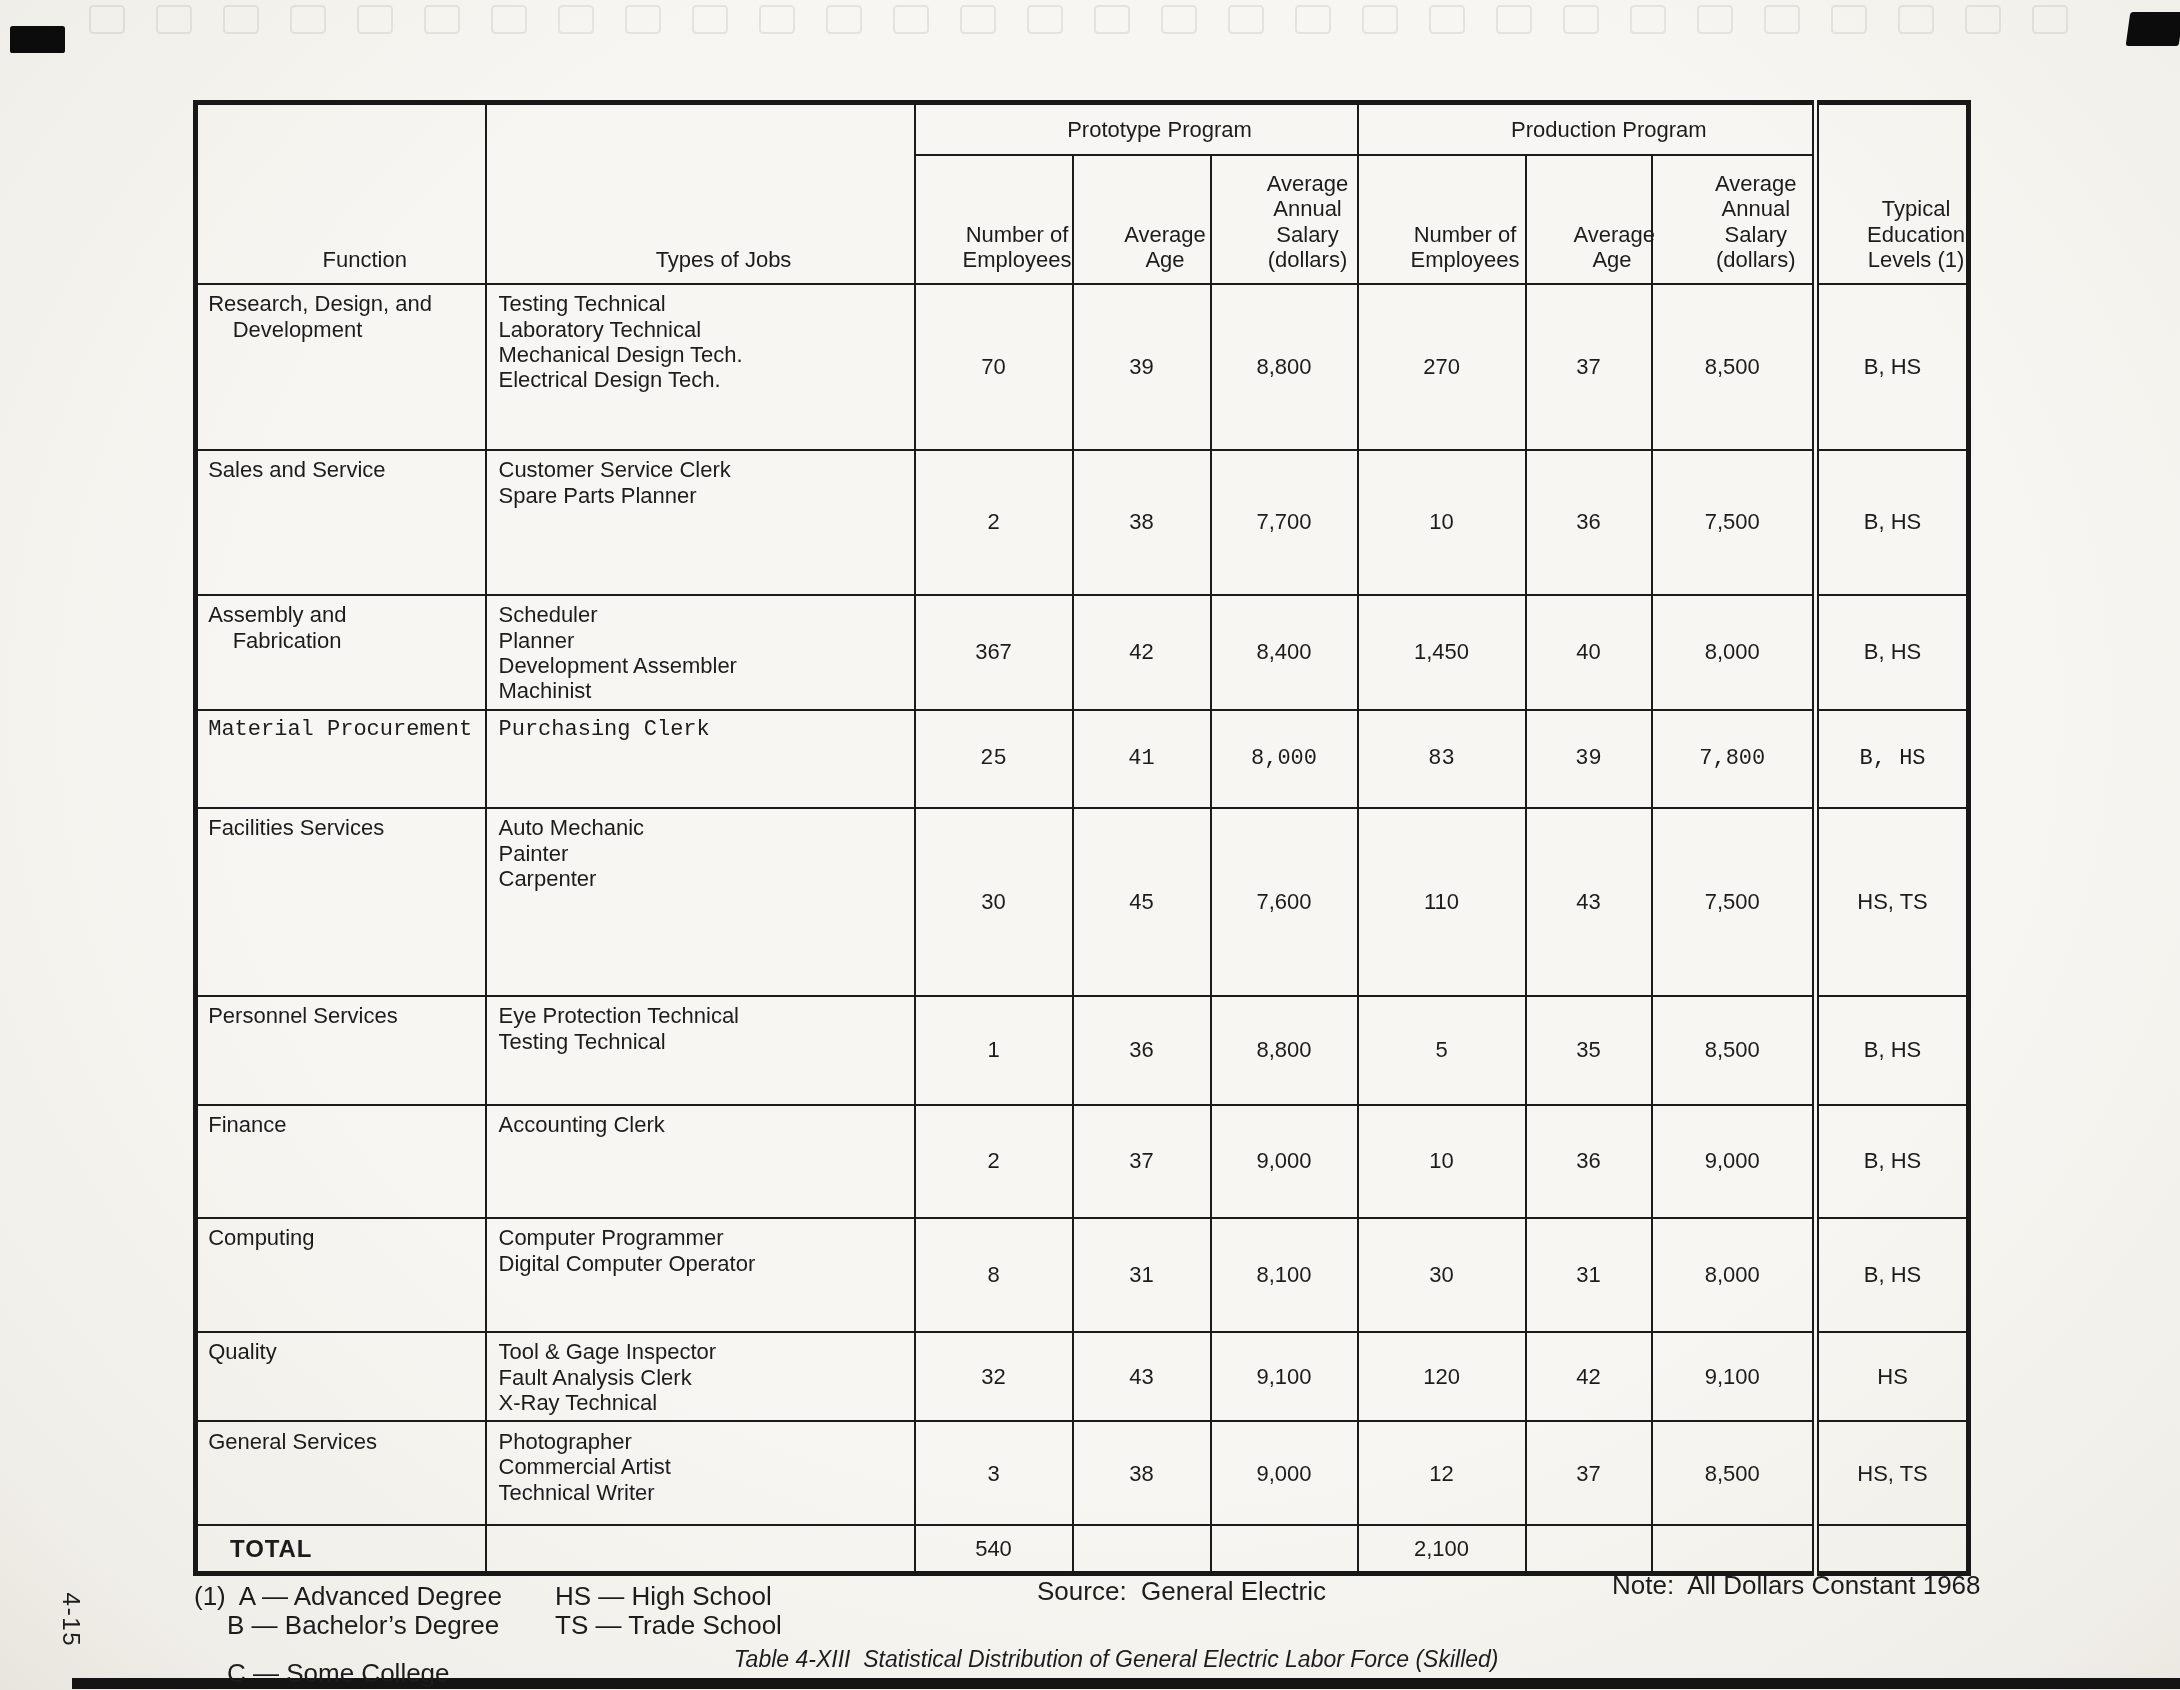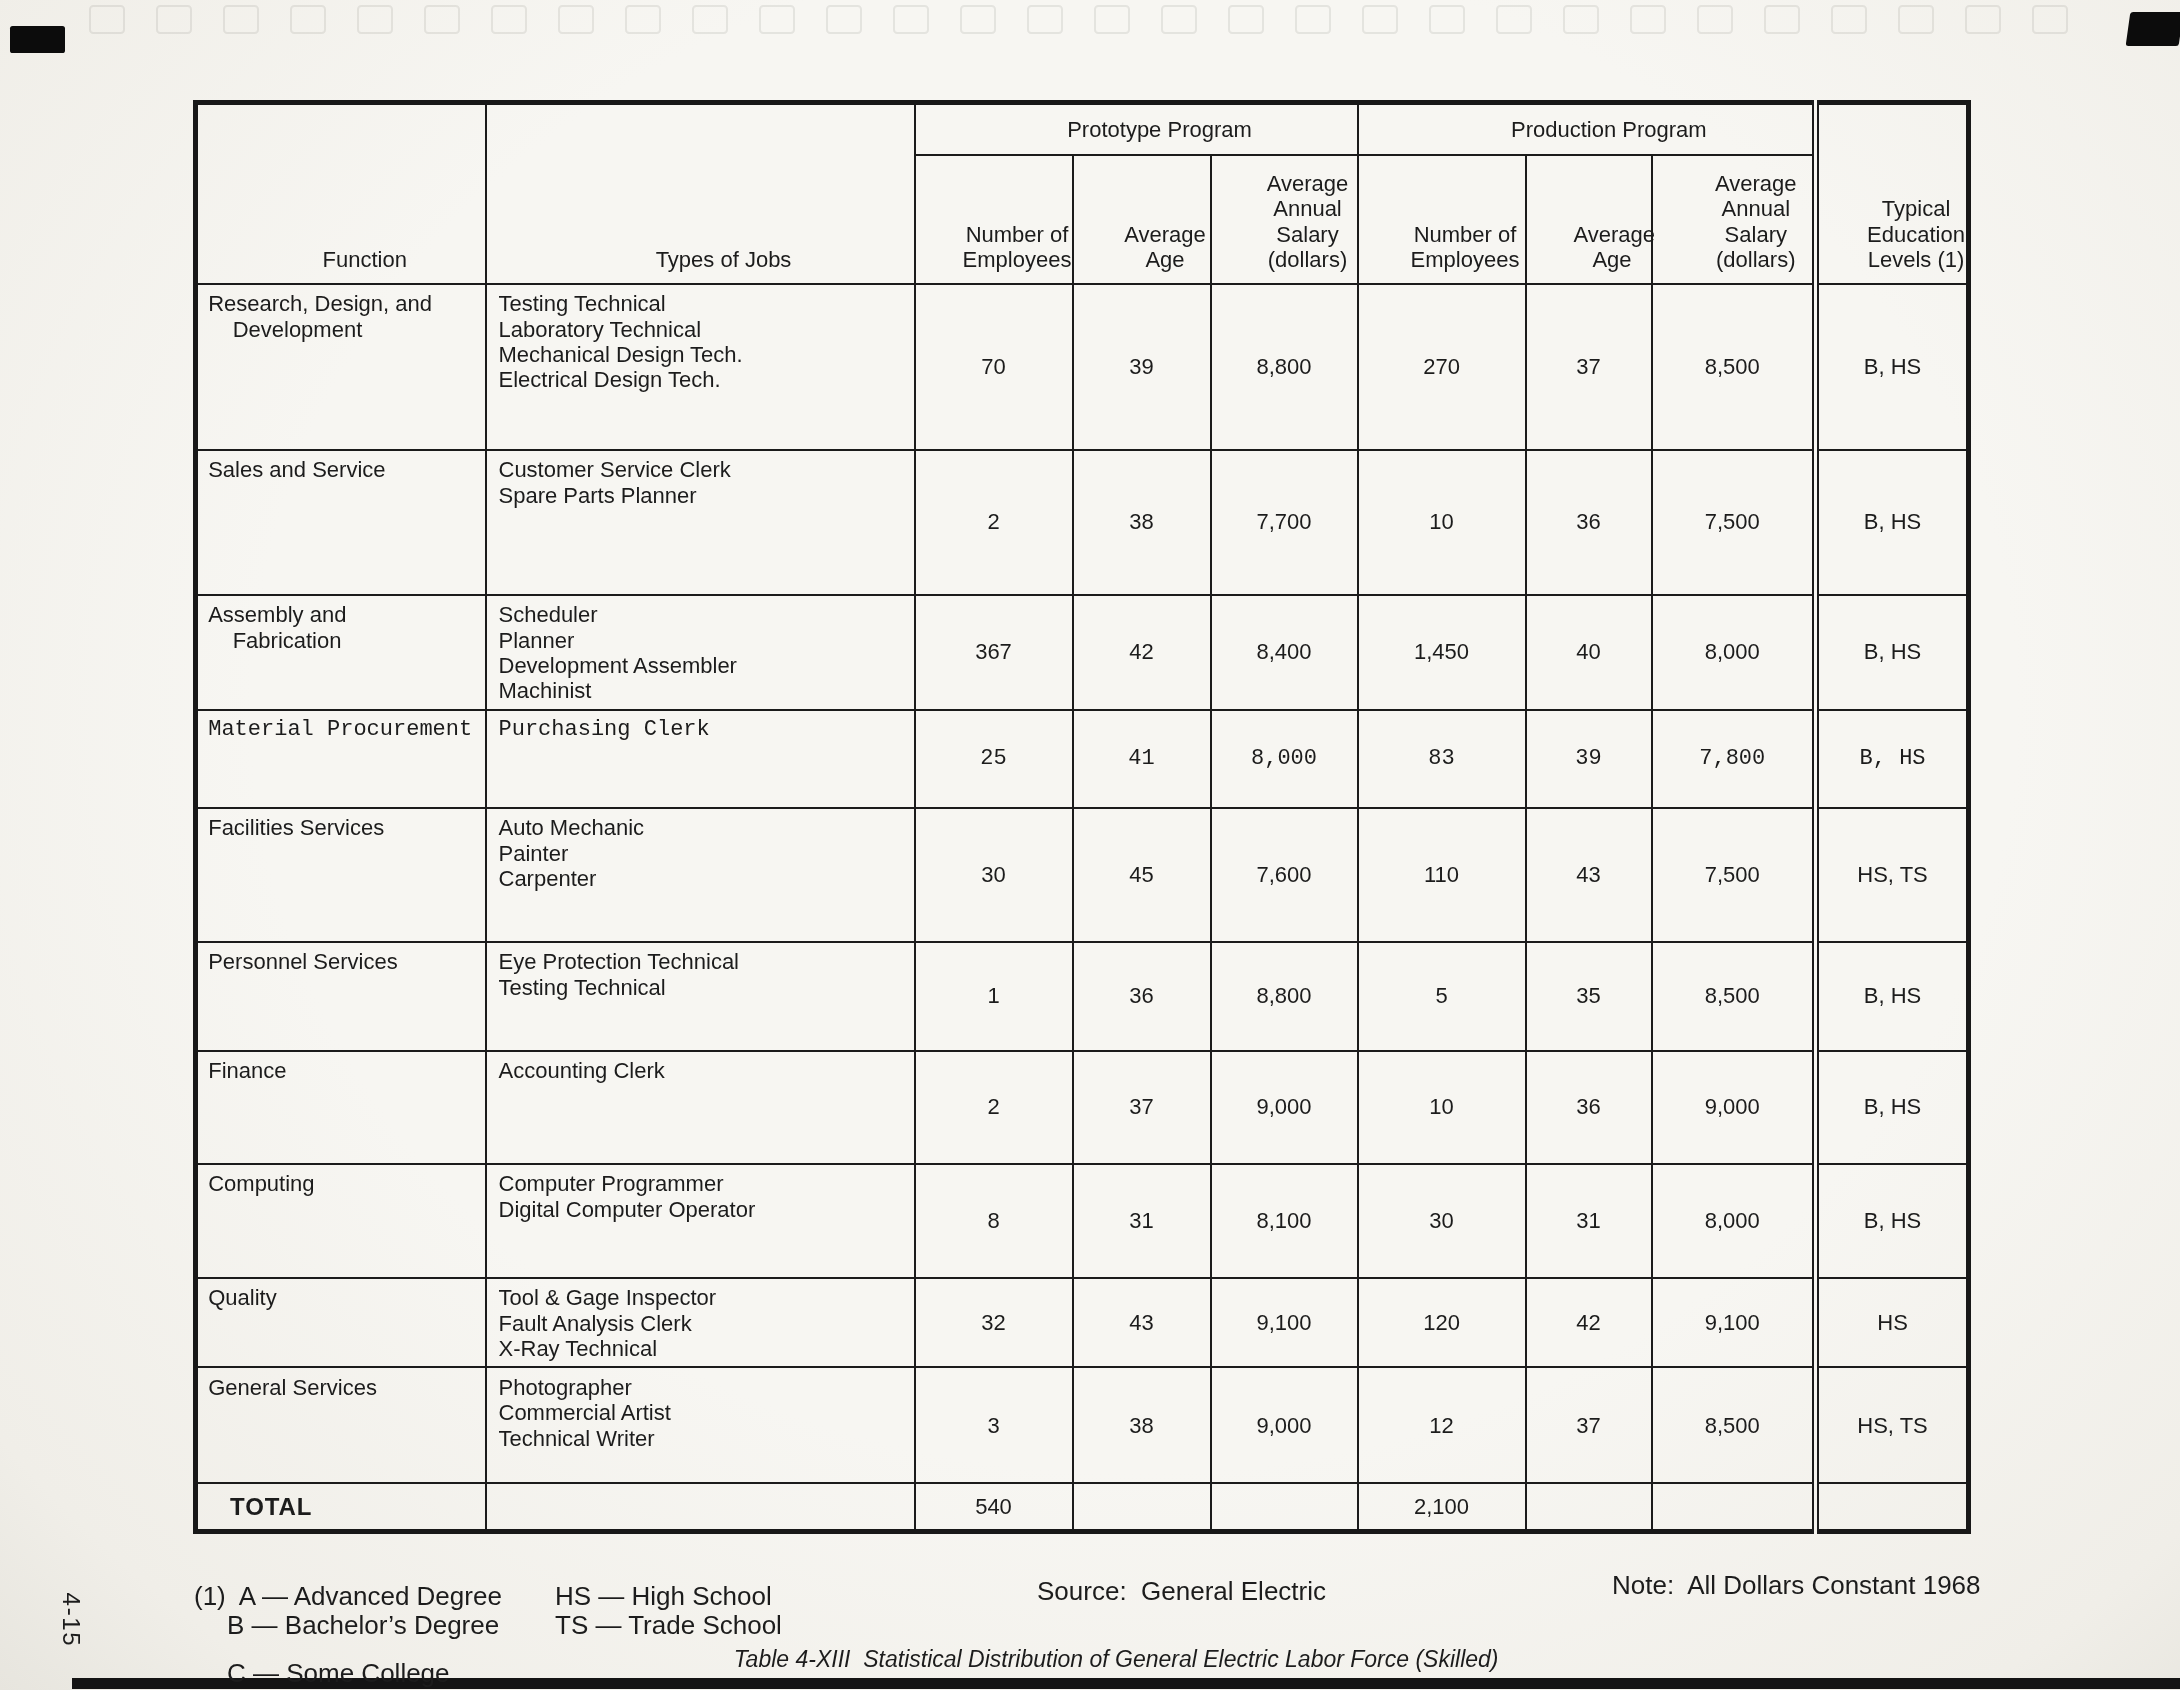--- a/index.html
+++ b/index.html
@@ -180,21 +180,21 @@
             <td class="c-fn">Material Procurement</td>
             <td class="c-jobs">Purchasing Clerk</td>
             <td class="c-num">25</td>
             <td class="c-num">41</td>
             <td class="c-num">8,000</td>
             <td class="c-num">83</td>
             <td class="c-num">39</td>
             <td class="c-num">7,800</td>
             <td class="c-edu">B, HS</td>
           </tr>
-          <tr style="height: 134px;">
+          <tr style="height: 188px;">
             <td class="c-fn">Facilities Services</td>
             <td class="c-jobs">Auto Mechanic
 Painter
 Carpenter</td>
             <td class="c-num">30</td>
             <td class="c-num">45</td>
             <td class="c-num">7,600</td>
             <td class="c-num">110</td>
             <td class="c-num">43</td>
             <td class="c-num">7,500</td>
@@ -241,21 +241,21 @@
 Fault Analysis Clerk
 X-Ray Technical</td>
             <td class="c-num">32</td>
             <td class="c-num">43</td>
             <td class="c-num">9,100</td>
             <td class="c-num">120</td>
             <td class="c-num">42</td>
             <td class="c-num">9,100</td>
             <td class="c-edu">HS</td>
           </tr>
-          <tr style="height: 116px;">
+          <tr style="height: 104px;">
             <td class="c-fn">General Services</td>
             <td class="c-jobs">Photographer
 Commercial Artist
 Technical Writer</td>
             <td class="c-num">3</td>
             <td class="c-num">38</td>
             <td class="c-num">9,000</td>
             <td class="c-num">12</td>
             <td class="c-num">37</td>
             <td class="c-num">8,500</td>

